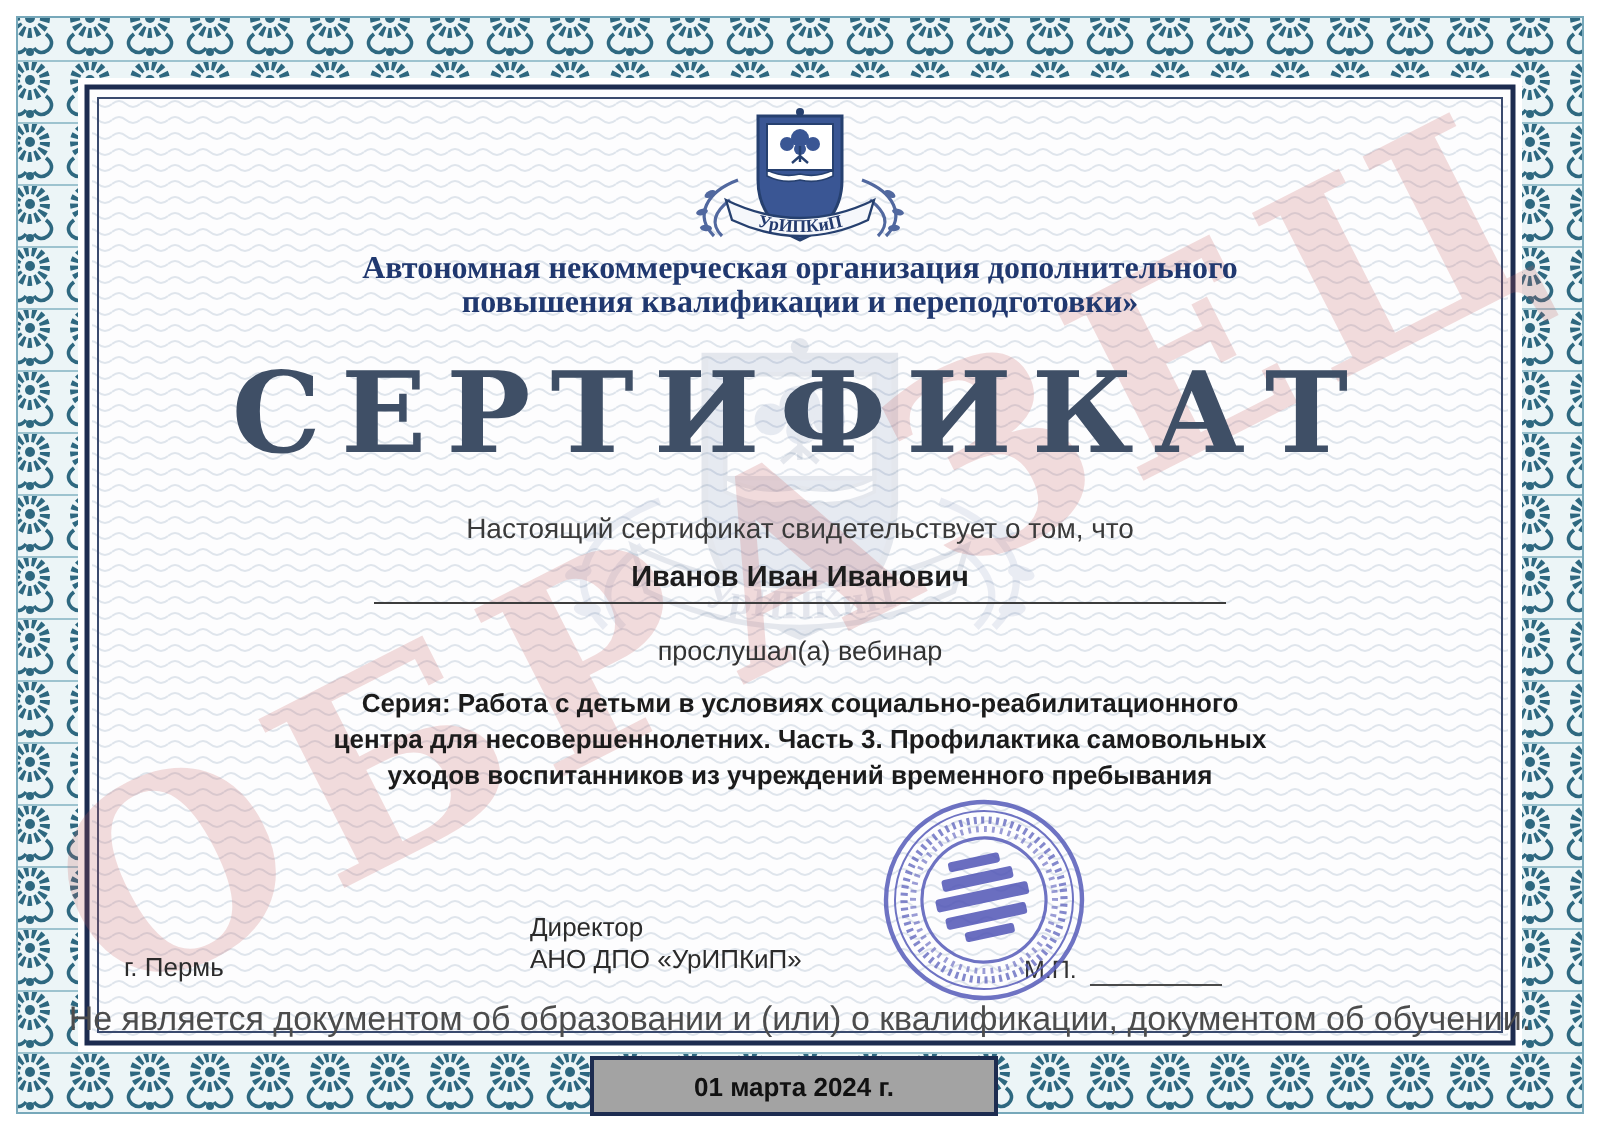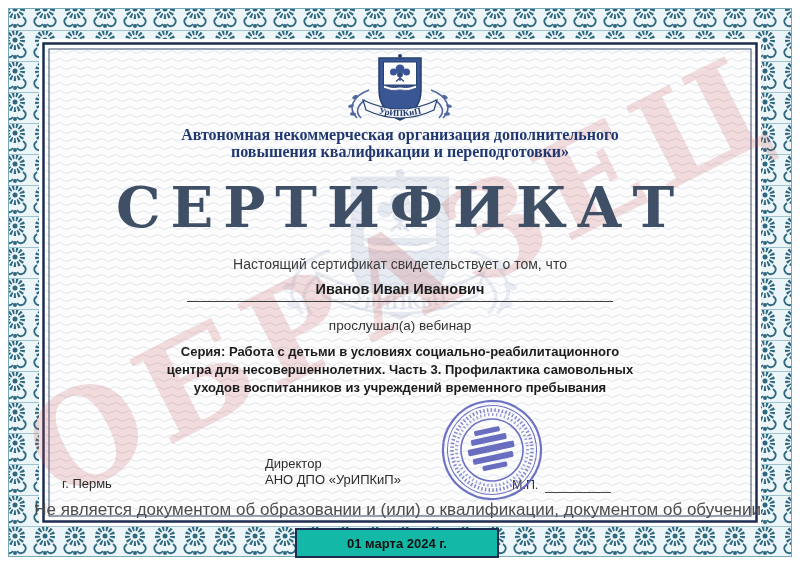--- a/index.html
+++ b/index.html
@@ -36,21 +36,21 @@
   .course{top:343px;z-index:2;font-size:13px;font-weight:bold;color:#1b1b1b;line-height:18px;}
   .course span{display:block;}
   .city{left:62px;top:476px;z-index:2;font-size:13px;color:#2b2b2b;}
   .director-block{left:265px;top:456px;z-index:2;font-size:13px;line-height:16px;color:#2b2b2b;text-align:left;}
   .director-block span{display:block;}
   .mp{left:512px;top:478px;z-index:2;font-size:12.5px;color:#333;}
   .sig-line{left:545px;top:492px;width:66px;border-top:1.5px solid #4a4a4a;z-index:2;}
   .disclaimer{top:500px;z-index:2;font-size:17px;color:#4c4c4c;}
   .date-box{
     left:295px;top:528px;width:200px;height:26px;z-index:4;
-    background:#14b8a6;border:2px solid #1d2c50;
+    background:#a3a3a3;border:2px solid #1d2c50;
     display:flex;align-items:center;justify-content:center;
     font-size:13px;font-weight:bold;color:#111;
   }
   .logo-svg{left:335px;top:50px;width:130px;height:80px;z-index:2;}
   .stamp-svg{left:437px;top:395px;width:110px;height:110px;z-index:3;opacity:0.88;}
 </style>
 </head>
 <body>
 
 <div class="page">

